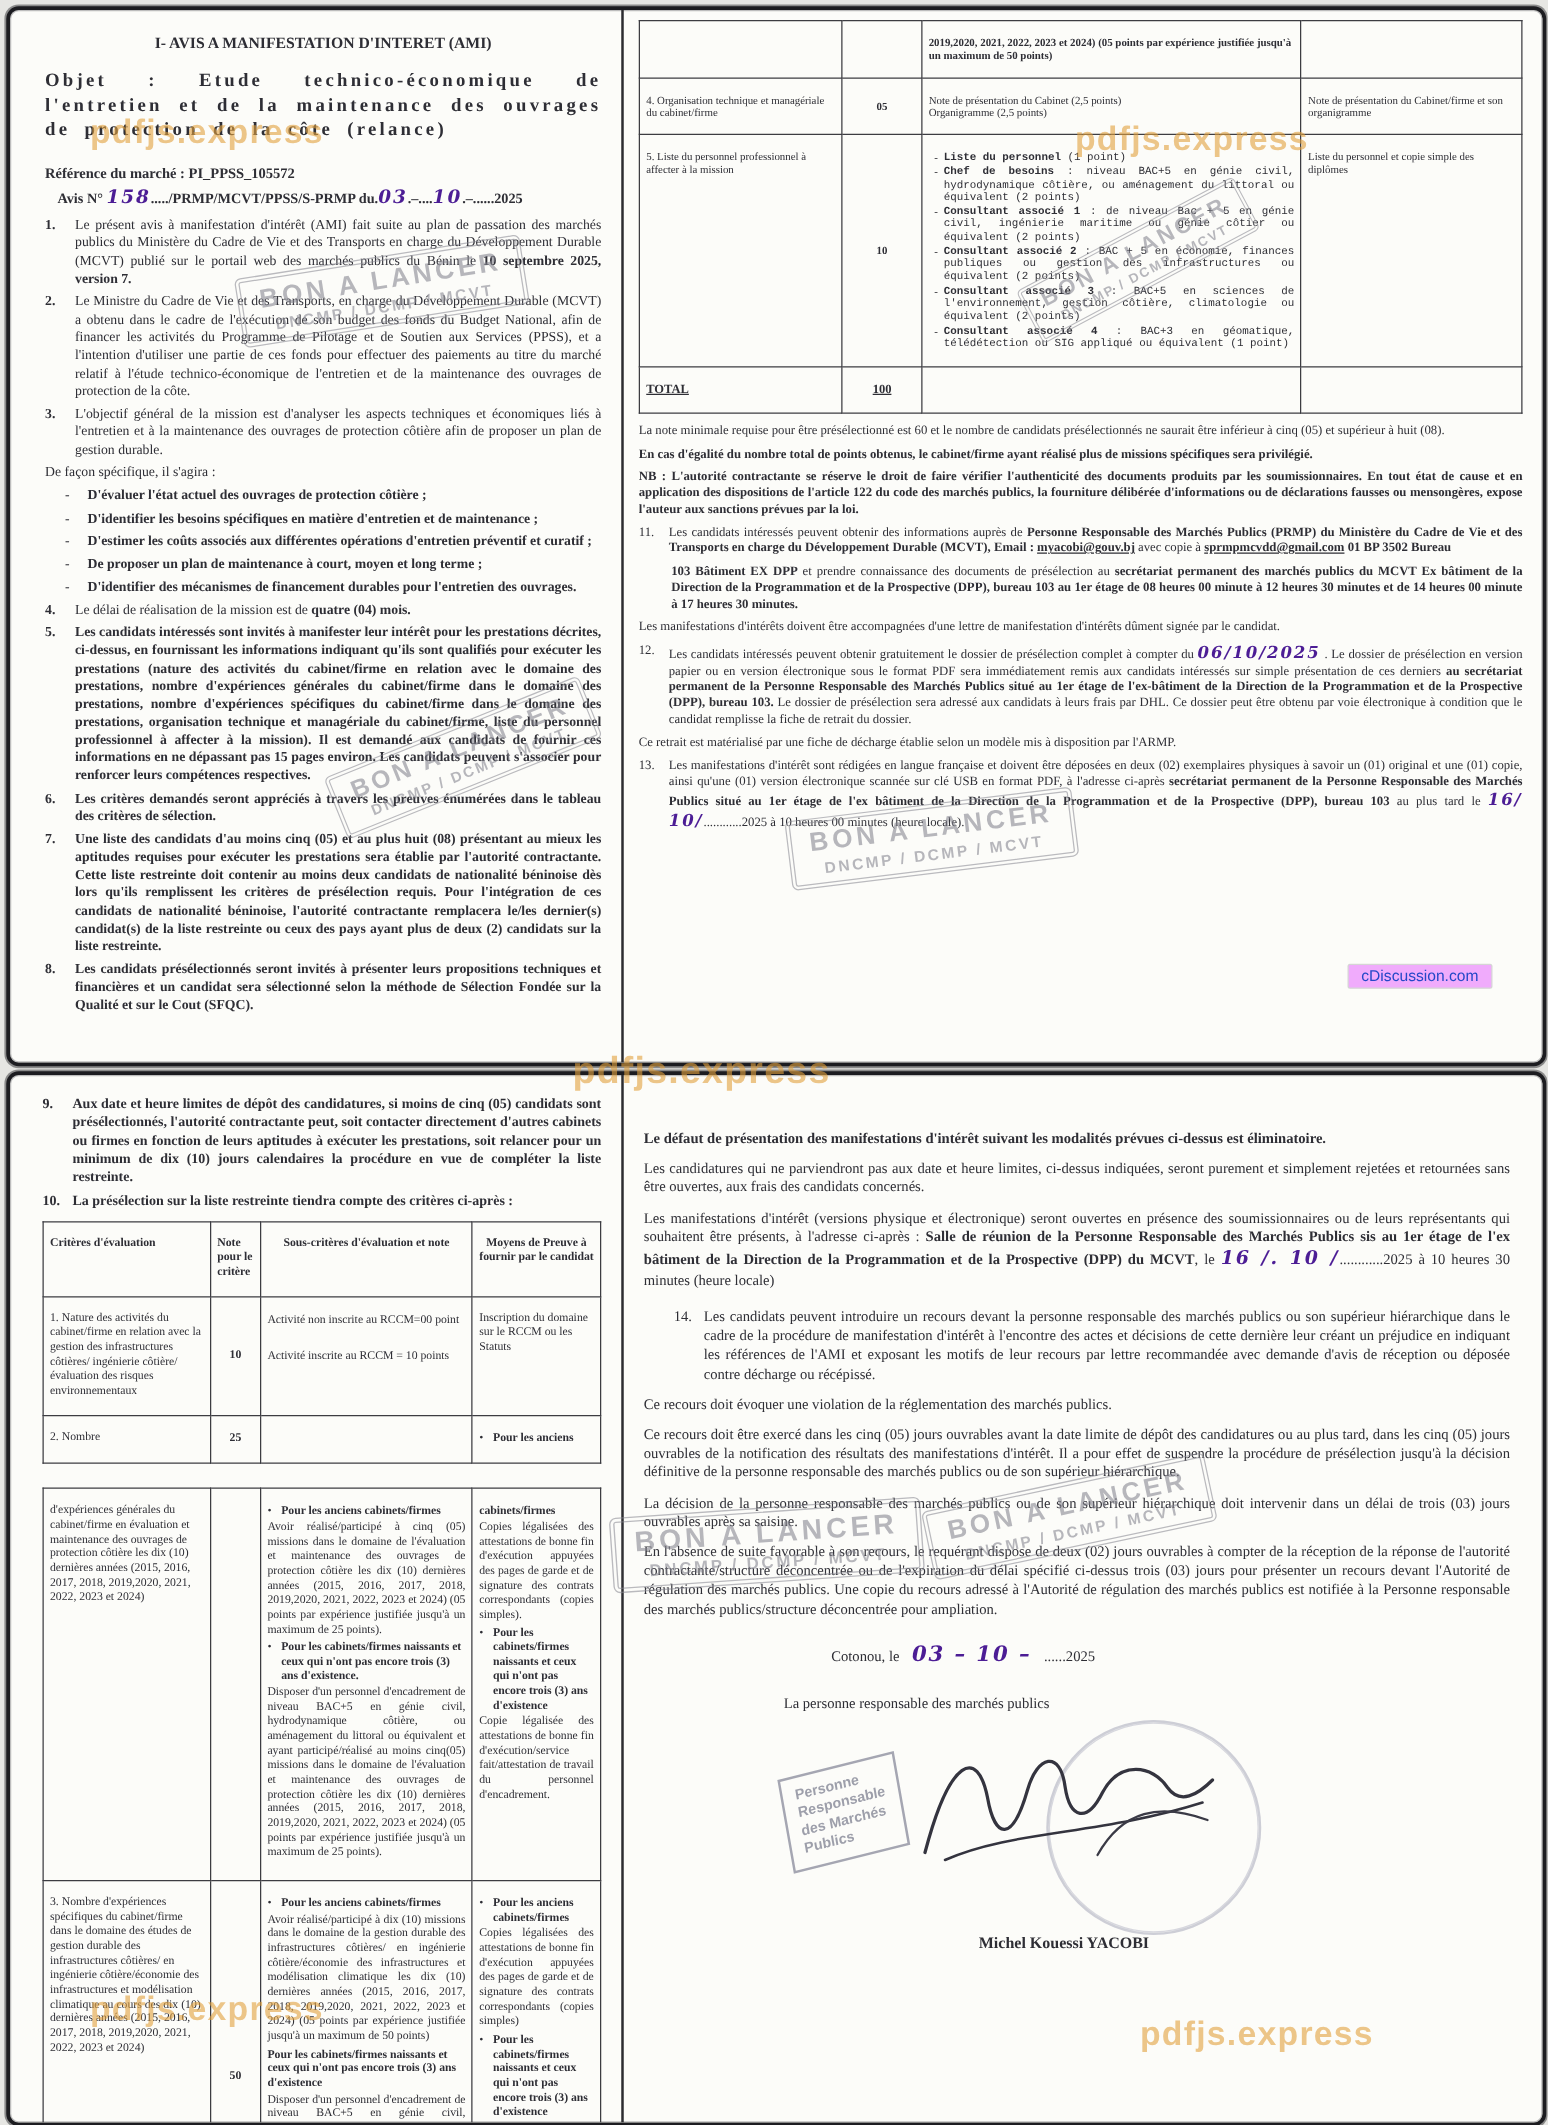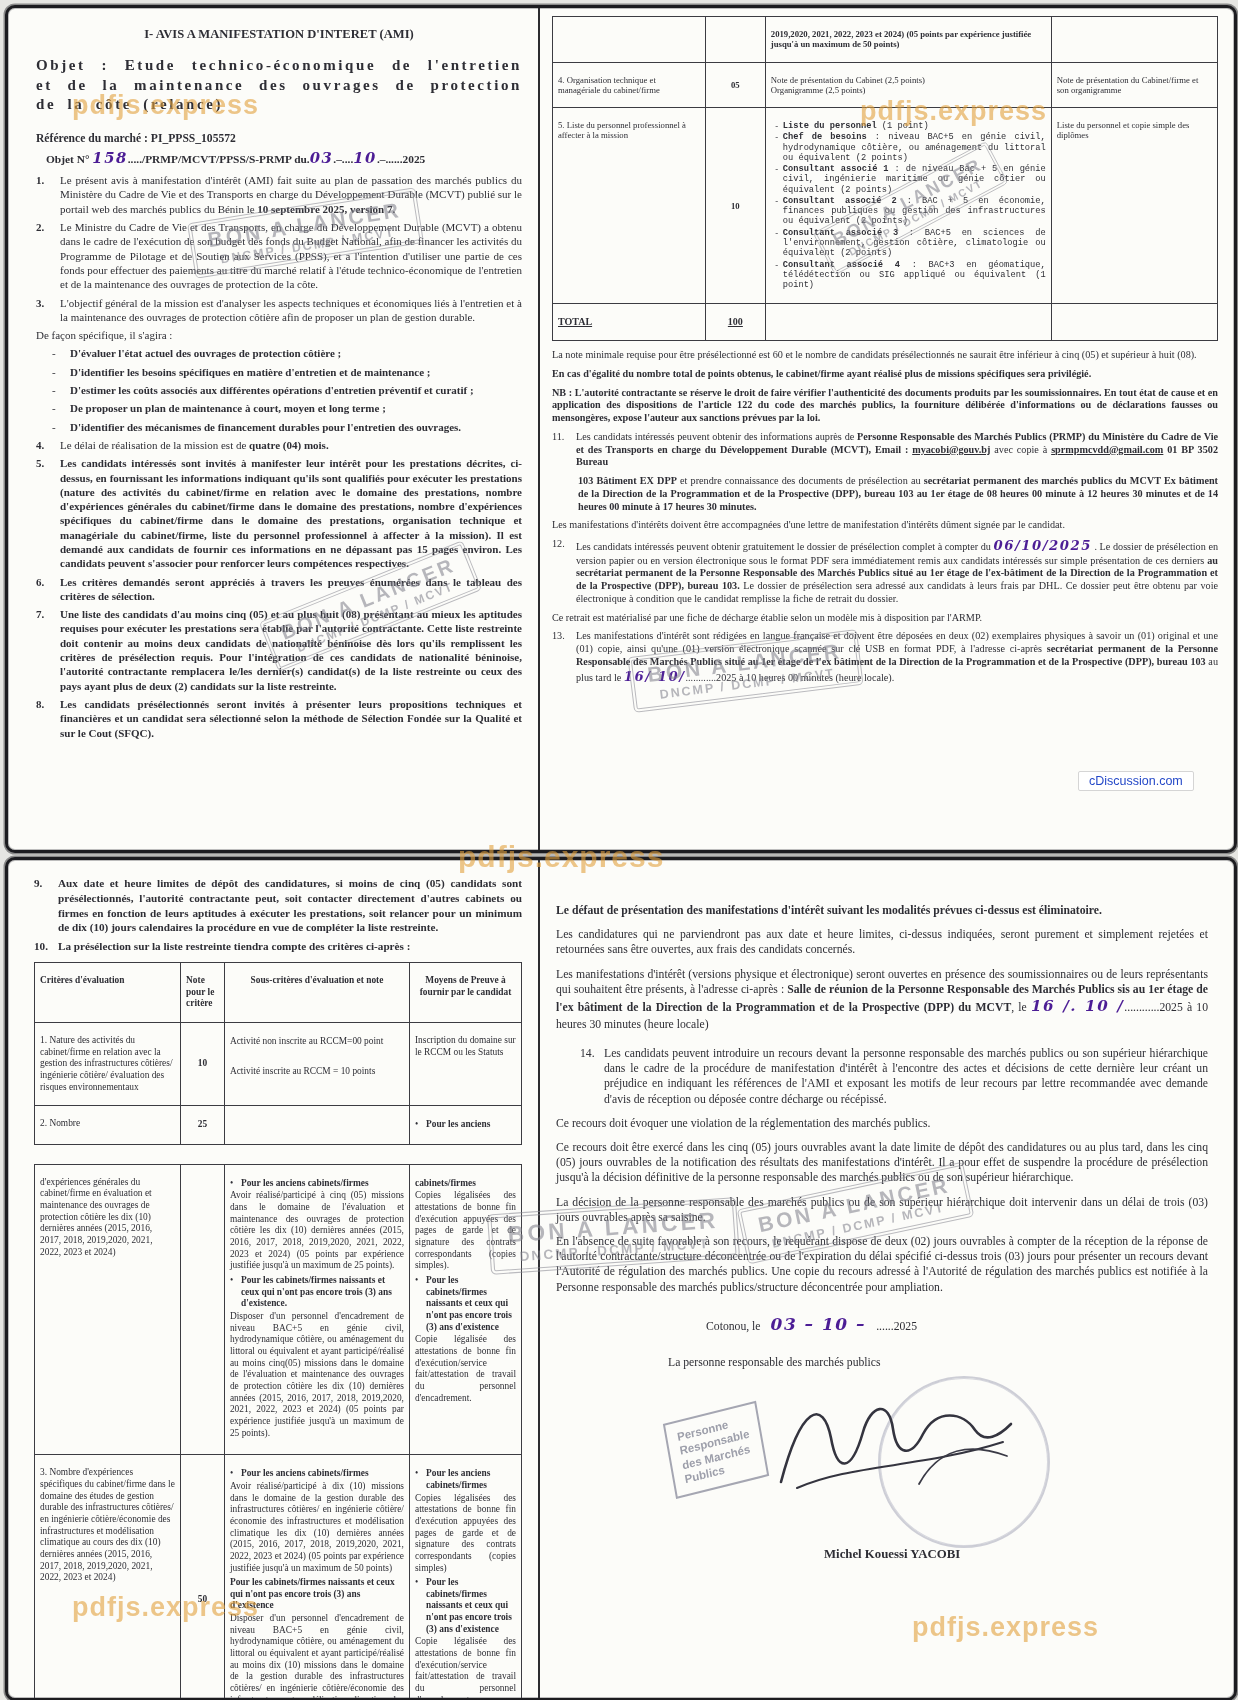--- a/index.html
+++ b/index.html
@@ -13,21 +13,21 @@
   .page{
     position:absolute;left:5px;width:1226px;
     background:#fcfcf9;
     border:3px solid #1c1c20;
     border-radius:10px;
     box-shadow:0 0 0 1.5px #8a8a8a, inset 0 0 0 1px #bdbdbd;
     display:flex;overflow:hidden;
   }
   #page-top{top:5px;height:842px;}
   #page-bottom{top:857px;height:838px;}
-  .col-l{width:532px;border-right:2.5px solid #2c2c30;box-sizing:border-box;overflow:hidden;position:relative;}
+  .col-l{width:491px;border-right:2.5px solid #2c2c30;box-sizing:border-box;overflow:hidden;position:relative;}
   .col-r{flex:1;box-sizing:border-box;overflow:hidden;position:relative;}
   
   #tl{padding:14px 16px 6px 28px;font-size:11px;line-height:1.3;}
   #tl .title{text-align:center;font-weight:bold;font-size:12.6px;margin:4px 0 14px 0;}
   #tl .objet{font-weight:bold;letter-spacing:2.6px;word-spacing:5px;text-align:justify;margin:0 0 16px 0;font-size:15px;}
   #tl .ref{font-weight:bold;margin:6px 0 2px 0;font-size:11.6px;}
   #tl .avis{font-weight:bold;margin:2px 0 6px 10px;font-size:11.4px;}
   .li{display:flex;margin:4px 0;}
   .li .n{min-width:24px;font-weight:bold;}
   .li .t{flex:1;text-align:justify;}
@@ -90,35 +90,35 @@
   }
   .stamp .st1{font-weight:bold;font-size:21px;letter-spacing:3px;}
   .stamp .st2{font-weight:bold;font-size:12.5px;letter-spacing:2px;margin-top:2px;}
   .wm{
     position:absolute;z-index:6;color:#e2a13e;opacity:.6;
     font-family:"Liberation Sans", sans-serif;font-weight:bold;
     font-size:27px;letter-spacing:1px;pointer-events:none;
   }
   .badge{
     position:absolute;z-index:7;left:1078px;top:771px;
-    background:#ffffff;border:1px solid #d5d5d5;border-radius:2px;
+    background:#f0abfc;border:1px solid #d5d5d5;border-radius:2px;
     padding:2px 10px;font-family:"Liberation Sans", sans-serif;
     font-size:12.5px;color:#2448c8;
   }
 </style>
 </head>
 <body>
 
 <div class="page" id="page-top">
   <div class="col-l" id="tl">
     <div class="title">I- AVIS A MANIFESTATION D'INTERET (AMI)</div>
     <div class="objet">Objet : Etude technico-économique de l'entretien et de la maintenance des ouvrages de protection de la côte (relance)</div>
     <div class="ref">Référence du marché : PI_PPSS_105572</div>
     <div class="avis">
-      <span>Objet N°</span>
+      <span>Avis N°</span>
       <span class="hw">158</span><span>...../PRMP/MCVT/PPSS/S-PRMP du.</span><span class="hw">03</span><span>.–....</span><span class="hw">10</span><span>.–......</span><span>2025</span>
     </div>
     <div class="li">
         <span class="n">1.</span>
         <div class="t"><span>Le présent avis à manifestation d'intérêt (AMI) fait suite au plan de passation des marchés publics du Ministère du Cadre de Vie et des Transports en charge du Développement Durable (MCVT) publié sur le portail web des marchés publics du Bénin le </span><span class="bold">10 septembre 2025, version 7.</span></div>
       </div>
     <div class="li">
         <span class="n">2.</span>
         <div class="t">Le Ministre du Cadre de Vie et des Transports, en charge du Développement Durable (MCVT) a obtenu dans le cadre de l'exécution de son budget des fonds du Budget National, afin de financer les activités du Programme de Pilotage et de Soutien aux Services (PPSS), et a l'intention d'utiliser une partie de ces fonds pour effectuer des paiements au titre du marché relatif à l'étude technico-économique de l'entretien et de la maintenance des ouvrages de protection de la côte.</div>
       </div>

